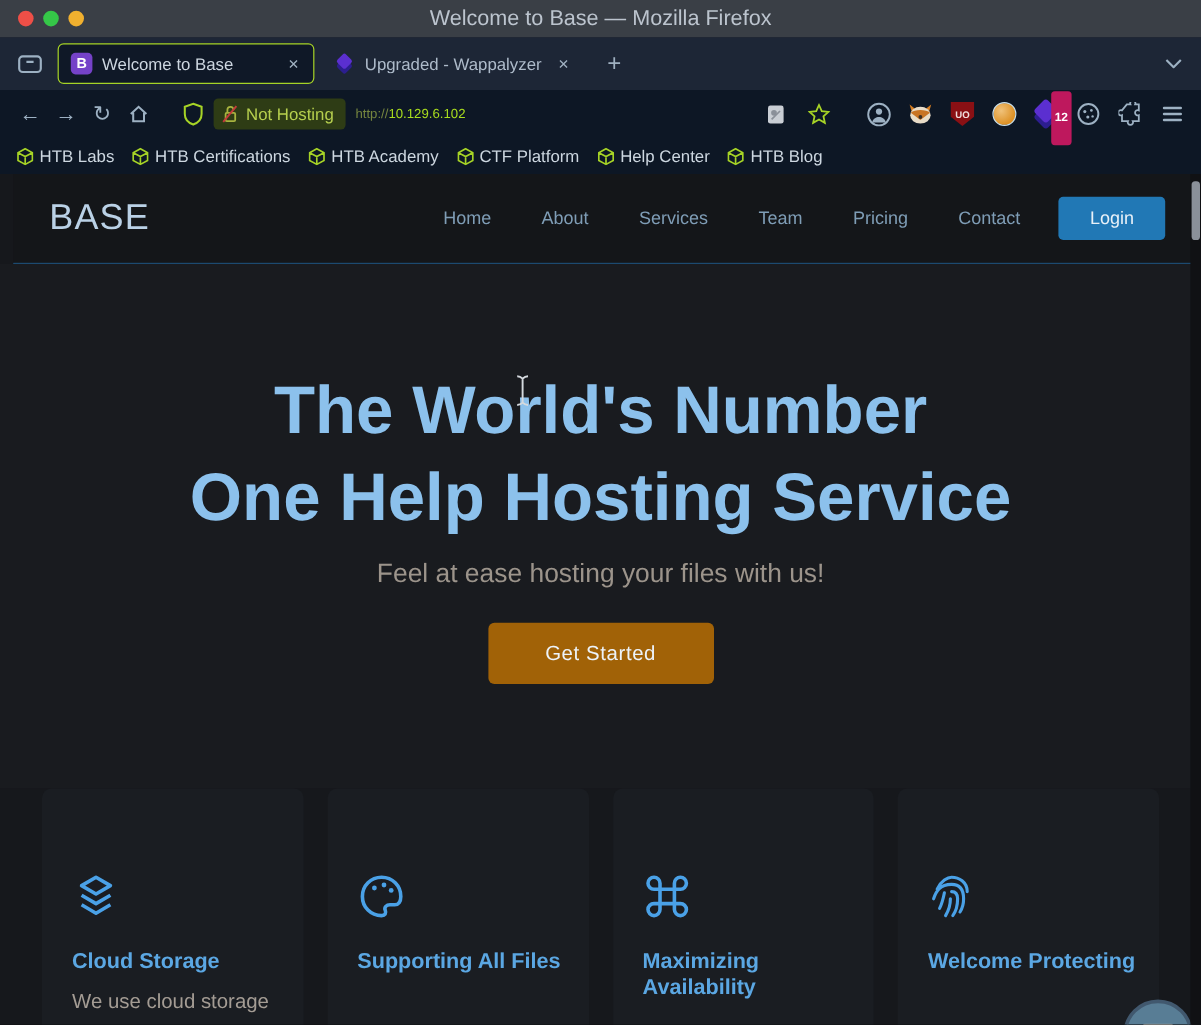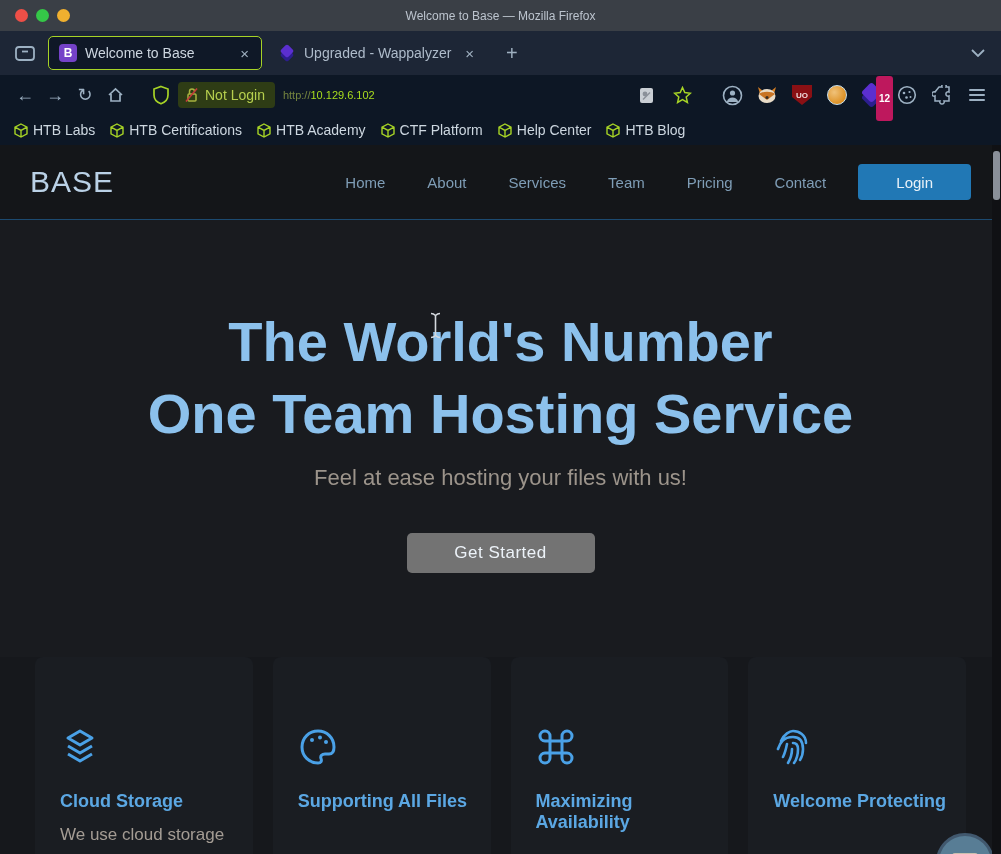--- a/index.html
+++ b/index.html
@@ -7,21 +7,21 @@
   body { font-family:"Liberation Sans", sans-serif; }
   .window { width:1001px; height:854px; display:flex; flex-direction:column; overflow:hidden; background:#16181c; }
 
   
   .titlebar { height:31px; background:#3a3f46; display:flex; align-items:center; position:relative; flex:none; }
   .traffic { display:flex; gap:8px; position:absolute; left:15px; top:9px; }
   .light { width:13px; height:13px; border-radius:50%; }
   .light.red { background:#ee4f47; }
   .light.green { background:#35c748; }
   .light.yellow { background:#f0b02f; }
-  .win-title { flex:1; text-align:center; color:#bcc4ce; font-size:12px; }
+  .win-title { flex:1; text-align:center; color:#bcc4ce; font-size:18px; }
 
   
   .tabbar { height:44px; background:#1d2636; display:flex; align-items:center; padding:0 10px; flex:none; }
   .ffview { width:30px; height:30px; display:flex; align-items:center; justify-content:center; border-radius:4px; margin-right:8px; }
   .tab { height:34px; display:flex; align-items:center; gap:8px; padding:0 10px; border-radius:5px; font-size:14px; }
   .tab.active { width:214px; background:#0f1827; border:1.5px solid #a6d326; color:#cdd6e0; }
   .tab.inactive { width:218px; margin-left:6px; color:#aebbca; }
   .favicon-b { width:18px; height:18px; border-radius:4px; background:#7542c8; color:#fff; font-size:12px; font-weight:bold; display:flex; align-items:center; justify-content:center; flex:none; }
   .tab-title { flex:1; white-space:nowrap; overflow:hidden; }
   .tab-close { color:#9fb0c0; font-size:15px; padding:0 2px; }
@@ -48,30 +48,30 @@
   .badge { position:absolute; top:-5px; right:-7px; background:#be185d; color:#fff; font-size:10px; font-weight:bold; border-radius:3px; padding:16px 3px; line-height:13px; }
   .hamburger { display:flex; flex-direction:column; gap:3px; }
   .hamburger span { display:block; width:16px; height:2px; background:#9db1c3; border-radius:1px; }
 
   
   .bookmarksbar { height:30px; background:#0d1725; display:flex; align-items:center; gap:15px; padding:0 14px; flex:none; }
   .bookmark { display:flex; align-items:center; gap:5px; color:#cdd7e0; font-size:14px; }
 
   
   .viewport { flex:1; position:relative; overflow:hidden; background:#16181c; }
-  .site-header { height:75px; background:#141619; border-bottom:1px solid #1c4a70; display:flex; align-items:center; padding:0 30px; }
+  .site-header { height:75px; background:#141619; border-bottom:1px solid #1c4a70; display:flex; align-items:center; padding:0 30px;margin-left:11px; }
   .brand { font-size:30px; color:#bad1e6; letter-spacing:1px; }
   .site-nav { margin-left:auto; display:flex; gap:42px; align-items:center; }
   .site-nav a { color:#7f9db6; font-size:15px; text-decoration:none; }
-  .login-btn { margin-left:32px; background:#2178b5; color:#e8f1f8; font-size:15px; padding:0 38px; height:36px; display:flex; align-items:center; border-radius:4px; }
+  .login-btn { margin-left:32px; background:#2178b5; color:#e8f1f8; font-size:15px; padding:0 26px; height:36px; display:flex; align-items:center; border-radius:4px; }
 
   .hero { height:437px; background:#191b1f; text-align:center; padding-top:86px; position:relative; }
   .hero h1 { font-size:56px; line-height:72px; font-weight:bold; color:#8cc1ec; }
   .hero .subtitle { margin-top:15px; font-size:22px; color:#9c948b; }
-  .cta { margin-top:42px; display:inline-flex; width:188px; height:40px; align-items:center; justify-content:center; background:#737373; color:#edf3f9; font-size:17px; letter-spacing:.5px; border-radius:5px; }
+  .cta { margin-top:28px; display:inline-flex; width:188px; height:51px; align-items:center; justify-content:center; background:#a16207; color:#edf3f9; font-size:17px; letter-spacing:.5px; border-radius:5px; }
   .ibeam { position:absolute; left:429px; top:92px; }
 
   .features { display:flex; gap:20px; padding:0 35px; background:#16181c; }
   .card { flex:1; height:330px; background:#1a1d22; border-radius:8px; padding:70px 20px 0 25px; }
   .card .icon { height:38px; }
   .card h3 { margin-top:26px; font-size:18px; line-height:21px; font-weight:bold; color:#5ba7e3; }
   .card p { margin-top:13px; font-size:17px; color:#a49c94; }
 
   .chat-widget { position:absolute; left:936px; top:688px; width:58px; height:58px; border-radius:50%; background:#587d95; border:3px solid #41586e; display:flex; align-items:center; justify-content:center; }
   .chat-inner { width:26px; height:19px; background:#6e4f3a; border-radius:3px; border-top:5px solid #cabfae; }
@@ -142,21 +142,21 @@
     <div class="urlbar">
       <svg width="18" height="20" viewBox="0 0 18 20">
           <path d="M9 1.5 L16 4 V10 C16 14.5 12.5 17.5 9 18.8 C5.5 17.5 2 14.5 2 10 V4 Z" fill="none" stroke="#a6d326" stroke-width="1.7"></path>
         </svg>
       <div class="chip">
         <svg width="14" height="16" viewBox="0 0 14 16">
           <rect x="3" y="7" width="8" height="7" rx="1" fill="none" stroke="#a8b33f" stroke-width="1.5"></rect>
           <path d="M4.5 7 V4.5 C4.5 3 5.5 2 7 2 C8.5 2 9.5 3 9.5 4.5" fill="none" stroke="#a8b33f" stroke-width="1.5"></path>
           <line x1="1" y1="14.5" x2="12" y2="1.5" stroke="#c43b3b" stroke-width="1.6"></line>
         </svg>
-        <span>Not Login</span>
+        <span>Not Hosting</span>
       </div>
       <div class="url"><span class="scheme">http://</span><span class="host">10.129.6.102</span></div>
       <div class="url-spacer"></div>
       <div class="extbtn">
         <svg width="17" height="19" viewBox="0 0 17 19">
             <rect x="2" y="2" width="13" height="15" rx="2" fill="#c9ced4"></rect>
             <circle cx="7" cy="8" r="2.4" fill="#8a9099"></circle>
             <line x1="5" y1="13.5" x2="12" y2="6.5" stroke="#8a9099" stroke-width="1.4"></line>
           </svg>
       </div>
@@ -269,21 +269,21 @@
         <a href="#">About</a>
         <a href="#">Services</a>
         <a href="#">Team</a>
         <a href="#">Pricing</a>
         <a href="#">Contact</a>
       </div>
       <div class="login-btn">Login</div>
     </div>
 
     <div class="hero">
-      <h1><span>The World's Number</span><br><span>One Team Hosting Service</span></h1>
+      <h1><span>The World's Number</span><br><span>One Help Hosting Service</span></h1>
       <div class="subtitle">Feel at ease hosting your files with us!</div>
       <div><span class="cta">Get Started</span></div>
       <svg class="ibeam" width="13" height="27" viewBox="0 0 13 27">
         <path d="M2 1.5 C4 1.5 5.5 2.5 6.5 3.5 C7.5 2.5 9 1.5 11 1.5 M6.5 3.5 V23.5 M2 25.5 C4 25.5 5.5 24.5 6.5 23.5 C7.5 24.5 9 25.5 11 25.5" fill="none" stroke="#d4d9de" stroke-width="1.6"></path>
       </svg>
     </div>
 
     <div class="features">
       <div class="card">
         <div class="icon">

